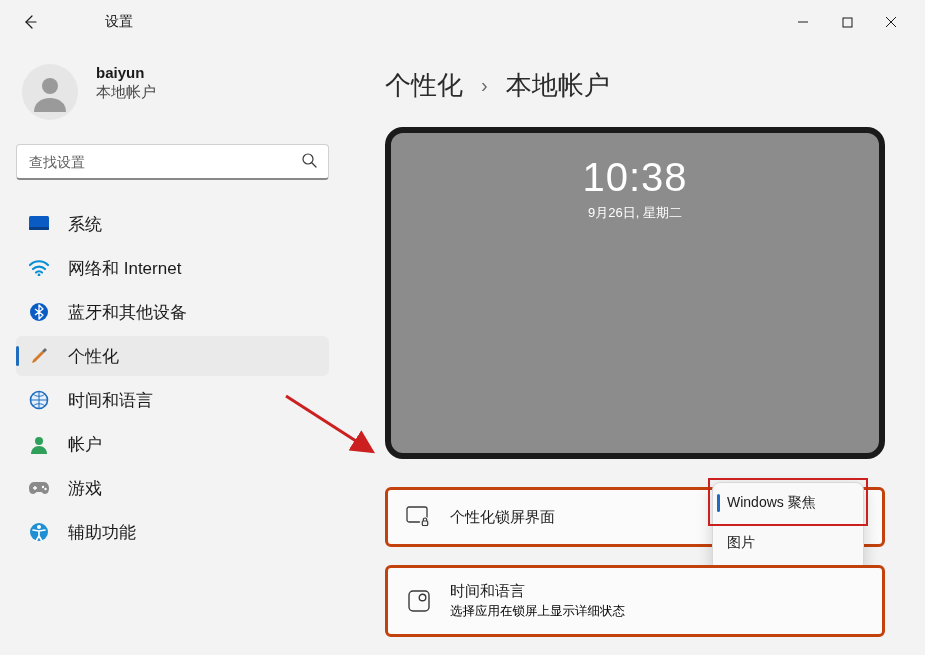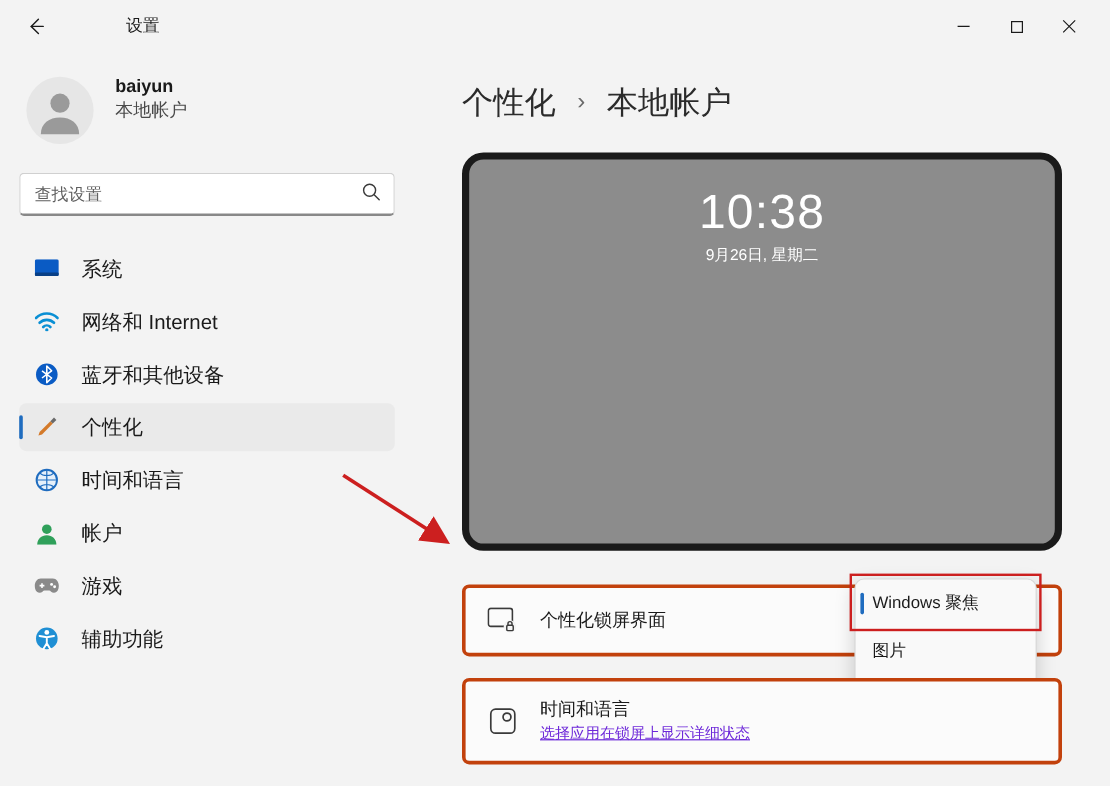--- a/index.html
+++ b/index.html
@@ -38,21 +38,21 @@
   .crumb { display: flex; align-items: center; gap: 18px; font-size: 26px; color: #2b2b2b; margin-bottom: 24px; }
   .crumb .sep { font-size: 20px; color: #6a6a6a; }
 
   .preview { width: 500px; height: 332px; background: #8c8c8c; border: 6px solid #1a1a1a; border-radius: 18px; display: flex; flex-direction: column; align-items: center; padding-top: 22px; }
   .preview-time { color: #fff; font-size: 40px; font-weight: 300; letter-spacing: 1px; }
   .preview-date { color: #fff; font-size: 13px; margin-top: 4px; }
 
   .card { width: 500px; background: #fbfbfb; border: 3px solid #c2410c; border-radius: 6px; margin-top: 28px; padding: 14px 18px; display: flex; align-items: center; gap: 18px; position: relative; }
   .card-icon { width: 26px; height: 26px; display: flex; align-items: center; justify-content: center; }
   .card-title { font-size: 15px; color: #1a1a1a; }
-  .card-sub { font-size: 12.5px; color: #6d28d9; margin-top: 2px; text-decoration: underline; }
+  .card-sub { font-size: 12.5px; color: #000000; margin-top: 2px; }
 
   
   .dropdown { position: absolute; right: 18px; top: -8px; width: 152px; background: #f9f9f9; border: 1px solid #d8d8d8; border-radius: 8px; box-shadow: 0 6px 16px rgba(0,0,0,.18); overflow: hidden; }
   .dd-item { height: 40px; display: flex; align-items: center; padding: 12px 14px; font-size: 14px; color: #1a1a1a; }
   .dd-item.selected { position: relative; }
   .dd-item.selected::before { content: ""; position: absolute; left: 4px; top: 11px; bottom: 11px; width: 3px; background: #1f6cbf; border-radius: 2px; }
   .dd-box { position: absolute; border: 2.5px solid #cc1f1f; pointer-events: none; }
   .dd-box.hl { right: 14px; top: -12px; width: 160px; height: 48px; }
 
   

